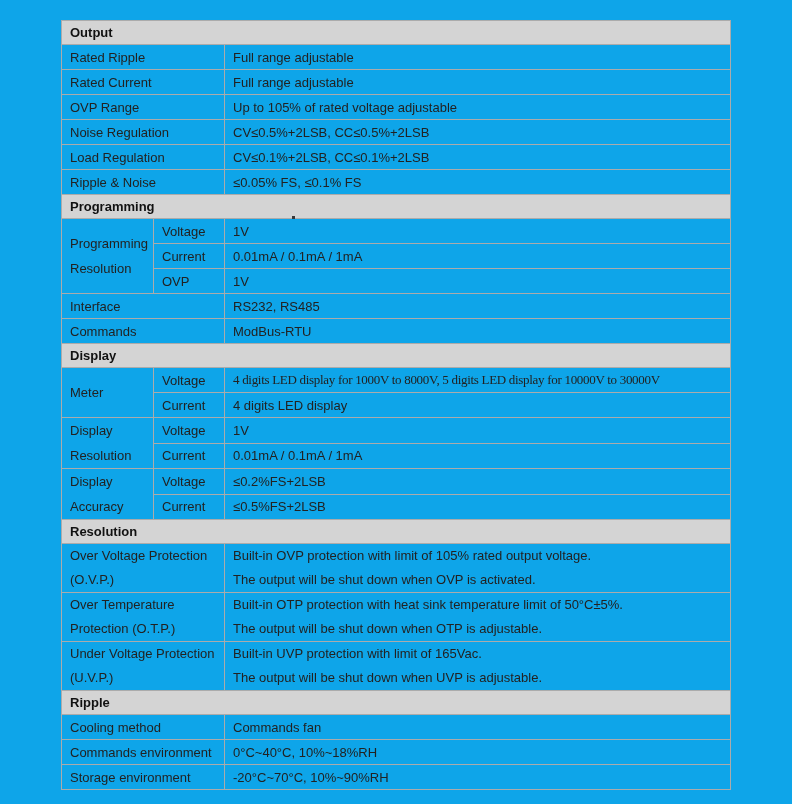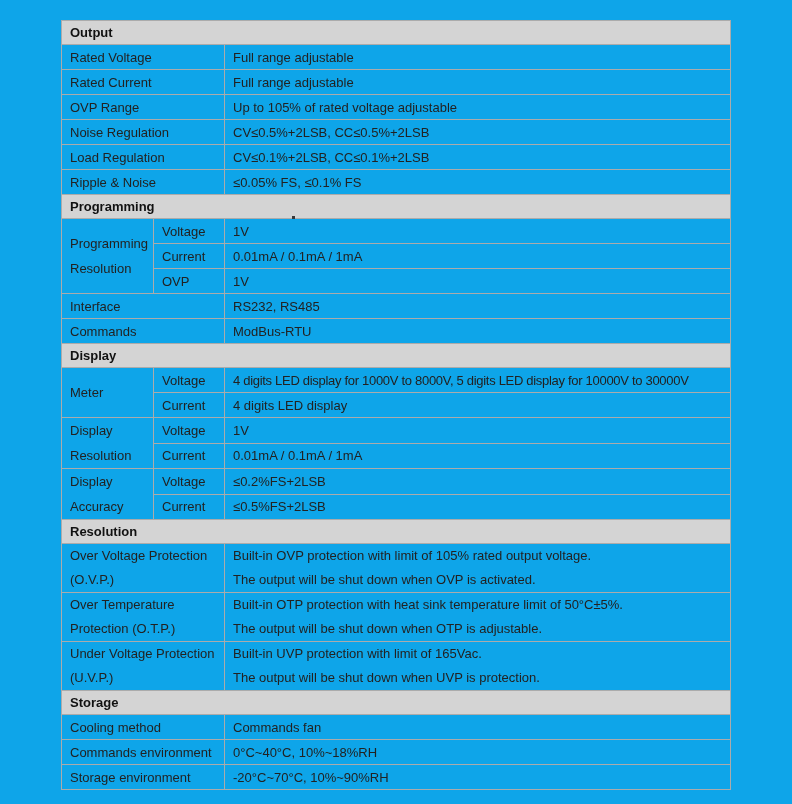--- a/index.html
+++ b/index.html
@@ -41,21 +41,21 @@
   tr.hdr { height: 24px; }
   tr.hdr td {
     background: #d4d4d4;
     font-weight: 700;
     color: #111111;
   }
   tr.tall { height: 49px; }
   td.group-top { vertical-align: top; }
   .cell-line { line-height: 25px; white-space: nowrap; }
   tr.tall .cell-line { line-height: 24px; }
-  td.tight { letter-spacing: -0.3px; padding-right: 2px; }
+  td.tight { letter-spacing: -0.3px; padding-right: 2px; font-family: Liberation Serif, serif; }
   .artifact-dot {
     position: absolute;
     left: 292px;
     top: 216px;
     width: 3px;
     height: 3px;
     background: #3a3a3a;
   }
 </style>
 </head>
@@ -68,21 +68,21 @@
         <col style="width:92px">
         <col style="width:71px">
         <col>
       </colgroup>
 
       <tbody>
           <tr class="hdr">
         <td colspan="3">Output</td>
       </tr>
       <tr class="row">
-        <td colspan="2">Rated Voltage</td>
+        <td colspan="2">Rated Ripple</td>
         <td>Full range adjustable</td>
       </tr>
       <tr class="row">
         <td colspan="2">Rated Current</td>
         <td>Full range adjustable</td>
       </tr>
       <tr class="row">
         <td colspan="2">OVP Range</td>
         <td>Up to 105% of rated voltage adjustable</td>
       </tr>
@@ -187,26 +187,26 @@
           <div class="cell-line">The output will be shut down when OTP is adjustable.</div>
         </td>
       </tr>
       <tr class="tall">
         <td colspan="2">
           <div class="cell-line">Under Voltage Protection</div>
           <div class="cell-line">(U.V.P.)</div>
         </td>
         <td>
           <div class="cell-line">Built-in UVP protection with limit of 165Vac.</div>
-          <div class="cell-line">The output will be shut down when UVP is protection.</div>
-        </td>
-      </tr>
-
-      <tr class="hdr">
-        <td colspan="3">Storage</td>
+          <div class="cell-line">The output will be shut down when UVP is adjustable.</div>
+        </td>
+      </tr>
+
+      <tr class="hdr">
+        <td colspan="3">Ripple</td>
       </tr>
       <tr class="row">
         <td colspan="2">Cooling method</td>
         <td>Commands fan</td>
       </tr>
       <tr class="row">
         <td colspan="2">Commands environment</td>
         <td>0°C~40°C, 10%~18%RH</td>
       </tr>
       <tr class="row">

